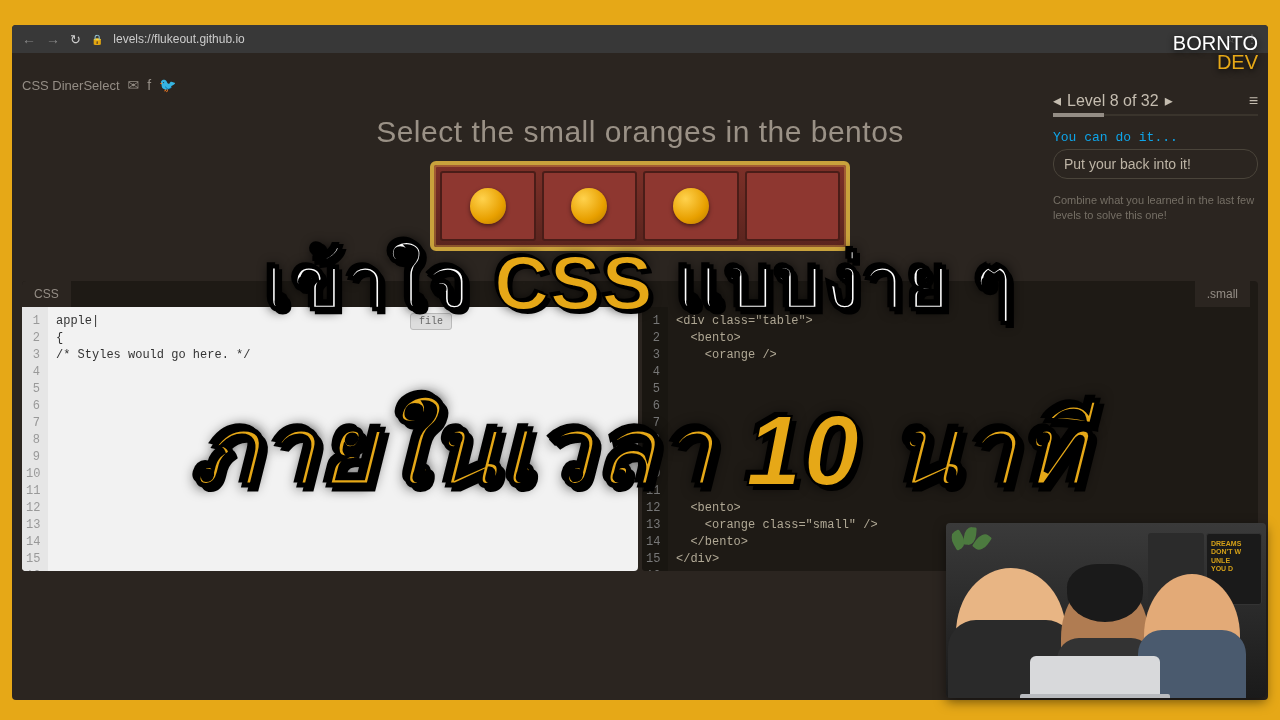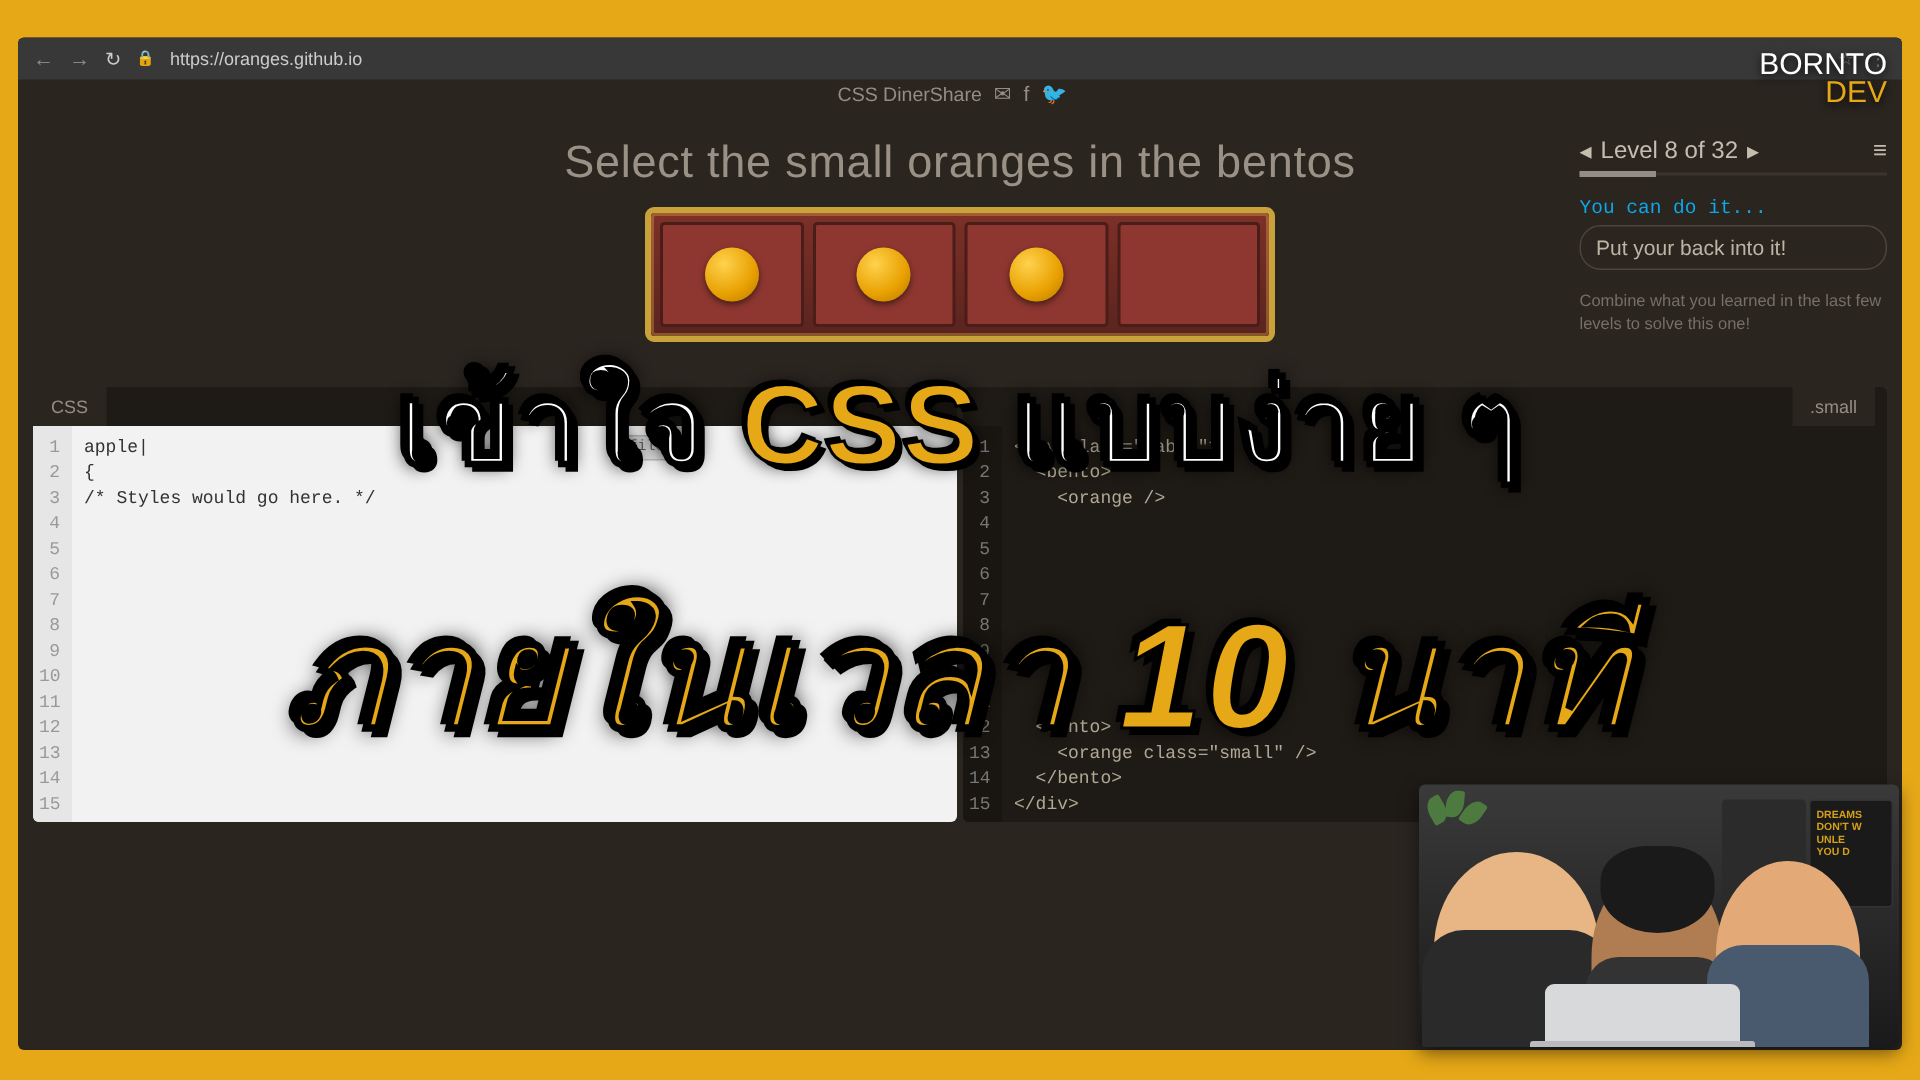--- a/index.html
+++ b/index.html
@@ -27,23 +27,23 @@
   color: #ccc;
   font-size: 12px;
 }
 .nav-arrow { color: #888; font-size: 14px; cursor: pointer; }
 .refresh { color: #ccc; font-size: 13px; cursor: pointer; }
 .lock { font-size: 10px; }
 .url { color: #ccc; flex: 1; }
 .star { color: #888; margin-left: auto; }
 .page-header {
   display: flex;
-  justify-content: center;
+  justify-content: flex-start;
   align-items: center;
-  padding: 1px 20px 4px 10px;
+  padding: 24px 20px 4px 10px;
   color: #948d85;
   font-size: 13px;
 }
 .share-group { display: flex; align-items: center; gap: 8px; }
 .share-group .si { font-size: 14px; cursor: pointer; }
 .main-title {
   text-align: center;
   color: #9a9186;
   font-size: 30px;
   font-weight: 400;
@@ -324,29 +324,29 @@
 </style>
 </head>
 <body>
 
 <div class="browser">
   <div class="url-bar">
     <span class="nav-arrow">←</span>
     <span class="nav-arrow">→</span>
     <span class="refresh">↻</span>
     <span class="lock">🔒</span>
-    <span class="url">https://oranges.github.io</span>
+    <span class="url">levels://flukeout.github.io</span>
     <span class="star">☆</span>
     <span class="star">⋮</span>
   </div>
 
   <div class="page-header">
     <span>CSS Diner</span>
     <div class="share-group">
-      <span>Share</span>
+      <span>Select</span>
       <span class="si">✉</span>
       <span class="si">f</span>
       <span class="si">🐦</span>
     </div>
   </div>
 
   <div class="main-title">Select the small oranges in the bentos</div>
 
   <div class="bento-tray">
     <div class="bento">

